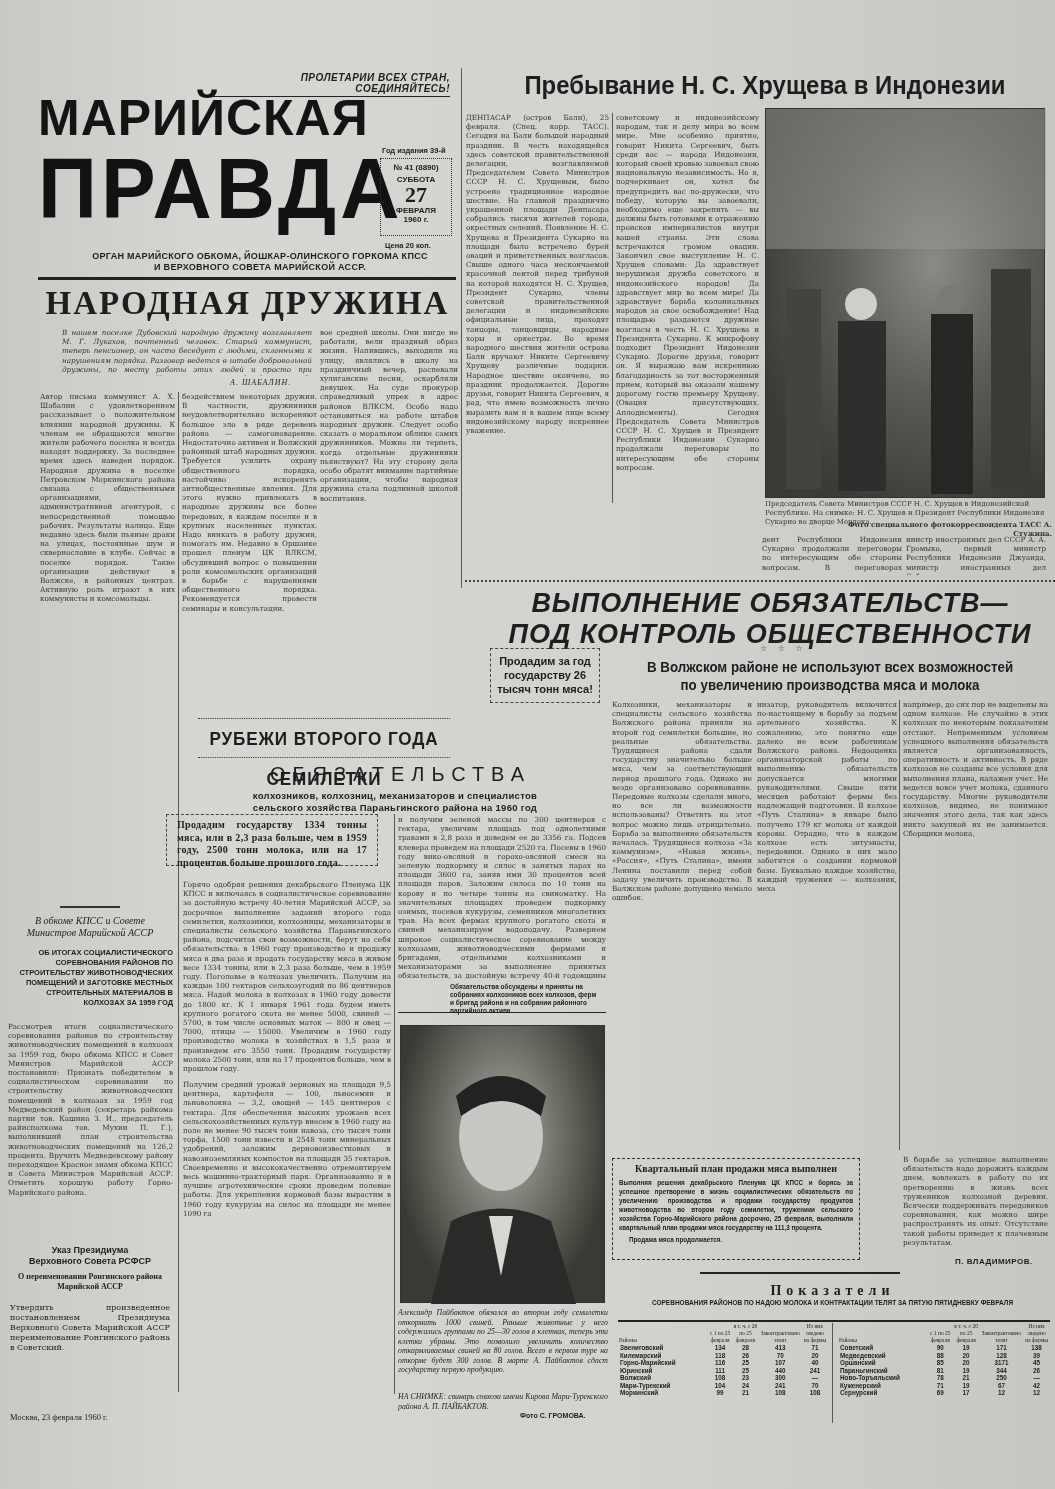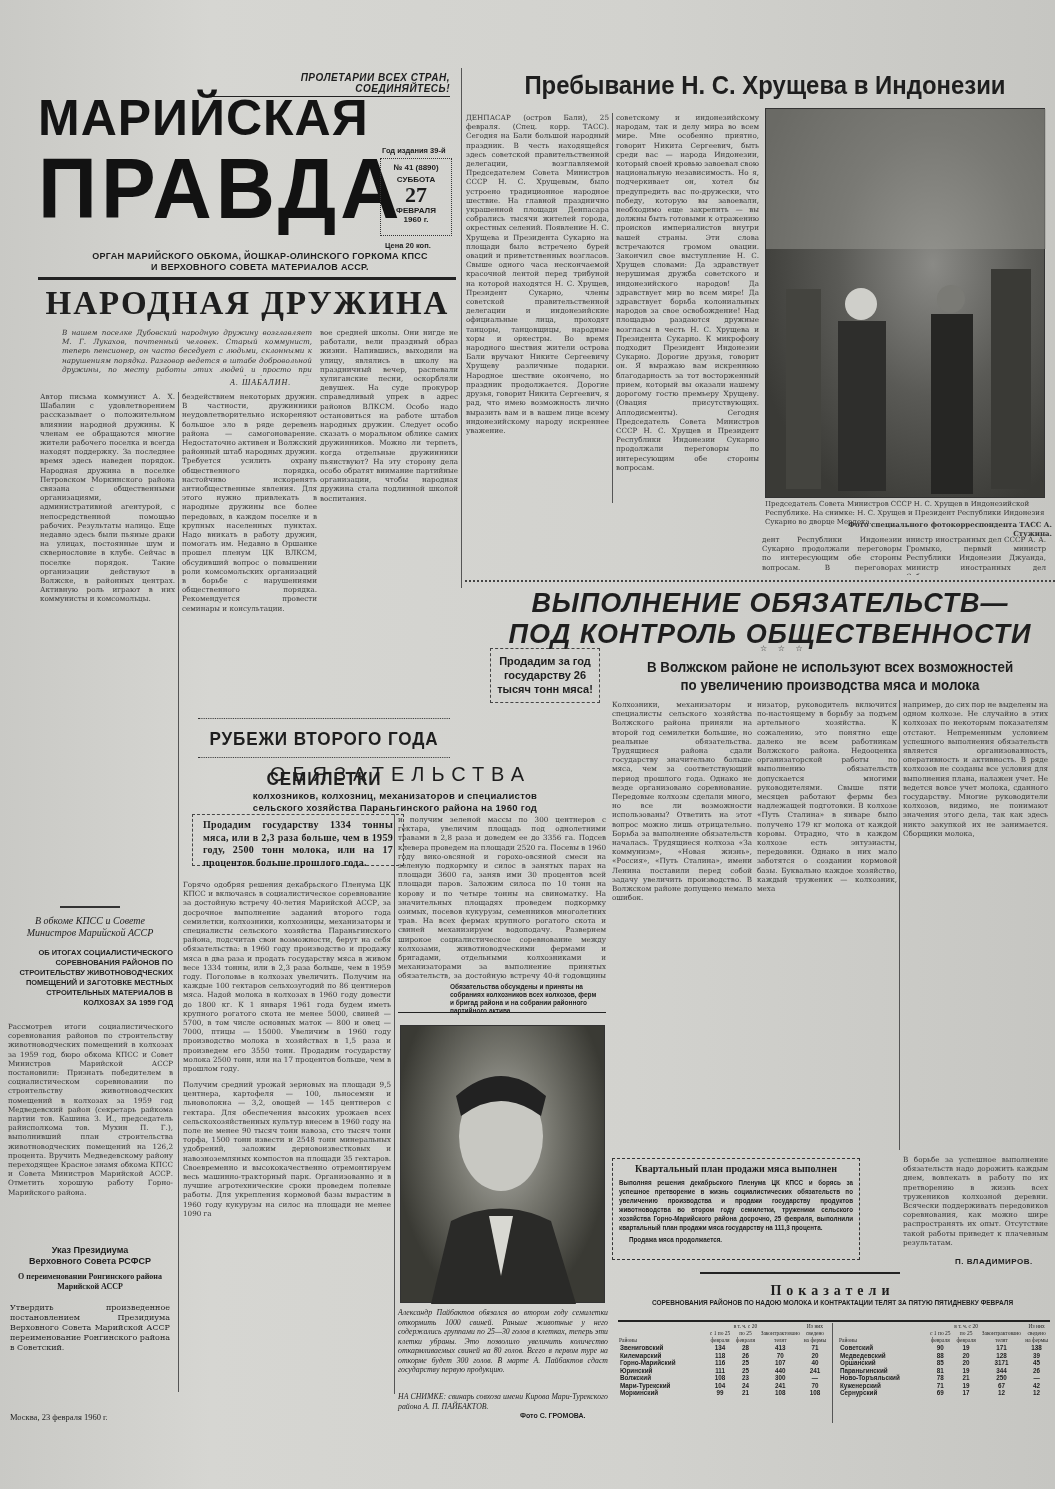--- a/index.html
+++ b/index.html
@@ -22,21 +22,21 @@
   .h-visit{left:480px;top:70px;width:570px;font:bold 26px "Liberation Sans",sans-serif;text-align:center;transform:scaleX(.92);transform-origin:center}
   .photo{background:radial-gradient(ellipse at 60% 40%,#8a8a86 0%,#5a5a56 40%,#3a3a36 80%);border:1px solid #333}
   .caption{font-size:7px;line-height:9px;color:#333}
   .h-oblig{left:490px;top:588px;width:560px;font:italic bold 27px "Liberation Sans",sans-serif;text-align:center;line-height:31px;letter-spacing:1px}
   .stars{left:760px;top:644px;font-size:8px;letter-spacing:4px}
   .boxmeat{left:490px;top:648px;width:110px;height:55px;border:1px dashed #444;text-align:center;font:bold 11px "Liberation Sans",sans-serif;line-height:14px;padding-top:5px}
   .h-volzh{left:605px;top:658px;width:450px;text-align:center;font:bold 14.5px "Liberation Sans",sans-serif;line-height:18px;transform:scaleX(.92);transform-origin:center}
   .rubezhi{left:198px;top:718px;width:280px;height:40px;border:1px dotted #333;border-left:none;border-right:none;font:bold 19px "Liberation Sans",sans-serif;letter-spacing:1px;text-align:center;line-height:40px;transform:scaleX(.9);transform-origin:left}
   .oblig-title{left:270px;top:763px;width:250px;font:20px "Liberation Sans",sans-serif;letter-spacing:7px;text-align:center}
   .oblig-sub{left:195px;top:790px;width:400px;text-align:center;font:bold 9.5px "Liberation Sans",sans-serif;line-height:12px;letter-spacing:.3px}
-  .boxpledge{left:192px;top:814px;width:212px;height:52px;border:1px dashed #444;font:bold 10px "Liberation Serif",serif;line-height:12.5px;padding:4px 10px;text-align:justify;letter-spacing:.3px}
+  .boxpledge{left:166px;top:814px;width:212px;height:52px;border:1px dashed #444;font:bold 10px "Liberation Serif",serif;line-height:12.5px;padding:4px 10px;text-align:justify;letter-spacing:.3px}
   .obkom{left:10px;top:915px;width:160px;text-align:center;font:italic 10px "Liberation Serif",serif;line-height:12px}
   .itogi{left:8px;top:948px;width:165px;text-align:right;font:bold 7.5px "Liberation Sans",sans-serif;line-height:10px}
   .ukaz{left:10px;top:1245px;width:160px;text-align:center;font:bold 9px "Liberation Sans",sans-serif;line-height:11px}
   .ukaz-sub{left:10px;top:1272px;width:160px;text-align:center;font:bold 8px "Liberation Serif",serif;line-height:10px}
   .ukaz-body{left:10px;top:1303px;width:160px;font-size:8px;line-height:10px;text-align:justify}
   .ukaz-sign{left:10px;top:1352px;width:160px;text-align:right;font:bold 8px "Liberation Serif",serif;line-height:10.5px}
   .ukaz-place{left:10px;top:1412px;width:160px;text-align:left;font:8.5px "Liberation Serif",serif}
   .quarter{left:612px;top:1158px;width:248px;height:102px;border:1px dashed #333;padding:4px 6px}
   .quarter .t{font:bold 10px "Liberation Serif",serif;text-align:center;margin-bottom:4px}
   .quarter .b{font:bold 6.3px "Liberation Sans",sans-serif;line-height:9px;text-align:justify}
@@ -62,21 +62,21 @@
   <div class="abs datebox">
     <div>№ 41 (8890)</div>
     <div style="margin-top:3px">СУББОТА</div>
     <span class="day">27</span>
     <div>ФЕВРАЛЯ</div>
     <div>1960 г.</div>
   </div>
   <div class="abs price">Цена 20 коп.</div>
   <div class="abs organ">
     <div>ОРГАН МАРИЙСКОГО ОБКОМА, ЙОШКАР-ОЛИНСКОГО ГОРКОМА КПСС</div>
-    <div>И ВЕРХОВНОГО СОВЕТА МАТЕРИАЛОВ АССР.</div>
+    <div>И ВЕРХОВНОГО СОВЕТА МАРИЙСКОЙ АССР.</div>
   </div>
   <div class="hrule" style="left:38px;top:277px;width:418px;height:3px"></div>
 
   <div class="col-rule" style="left:461px;top:68px;height:520px"></div>
 
   <div class="abs h-druzh">НАРОДНАЯ ДРУЖИНА</div>
   <div class="abs txt" style="left:62px;top:328px;width:250px;height:48px;font-style:italic">В нашем поселке Дубовский народную дружину возглавляет М. Г. Лукахов, почтенный человек. Старый коммунист, теперь пенсионер, он часто беседует с людьми, склонными к нарушениям порядка. Разговор ведется в штабе добровольной дружины, по месту работы этих людей и просто при встречах на улице. Например, не раз беседовали с В. Кручининым, который часто пьянствовал и нарушал порядок в общественных местах. За последнее время т. Кручинин ведет себя достойно, как подобает советскому гражданину. Другой бывший нарушитель, Н. Лаптев, совершенно изменился под влиянием дружинников.</div>
   <div class="abs" style="left:230px;top:378px;font:italic 8px 'Liberation Serif',serif;letter-spacing:1px">А. ШАБАЛИН.</div>
   <div class="abs txt" style="left:40px;top:392px;width:135px;height:470px">Автор письма коммунист А. Х. Шабалин с удовлетворением рассказывает о положительном влиянии народной дружины. К членам ее обращаются многие жители рабочего поселка и всегда находят поддержку. За последнее время здесь наведен порядок. Народная дружина в поселке Петровском Моркинского района связана с общественными организациями, административной агентурой, с непосредственной помощью рабочих. Результаты налицо. Еще недавно здесь были пьяные драки на улицах, постоянные шум и сквернословие в клубе. Сейчас в поселке порядок. Такие организации действуют в Волжске, в районных центрах. Активную роль играют в них коммунисты и комсомольцы.</div>
   <div class="col-rule" style="left:178px;top:392px;height:320px"></div>

